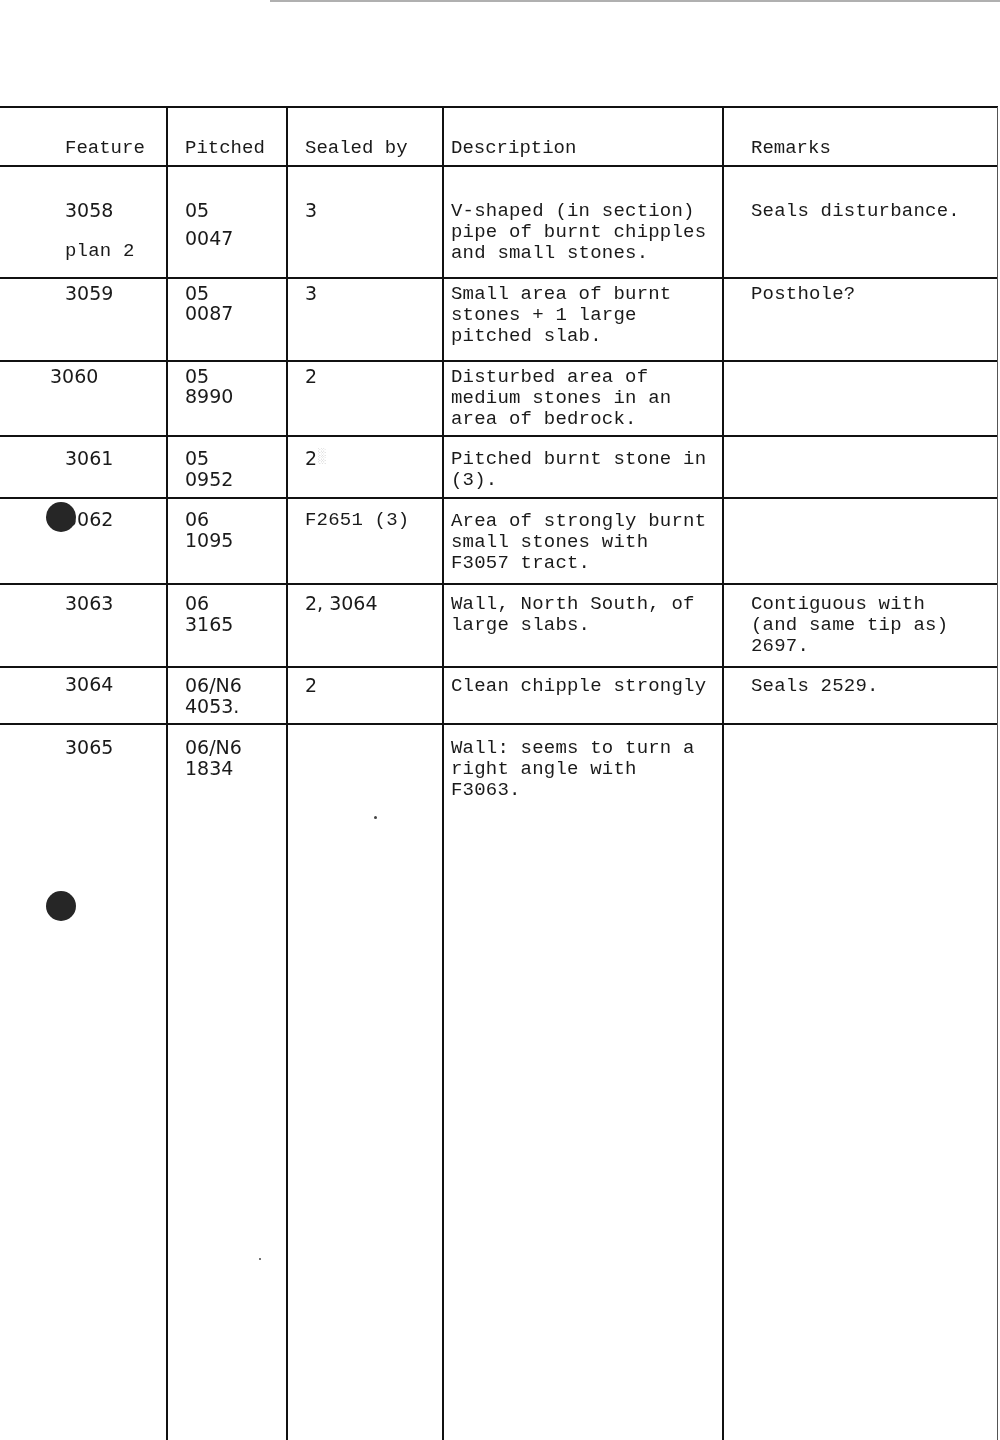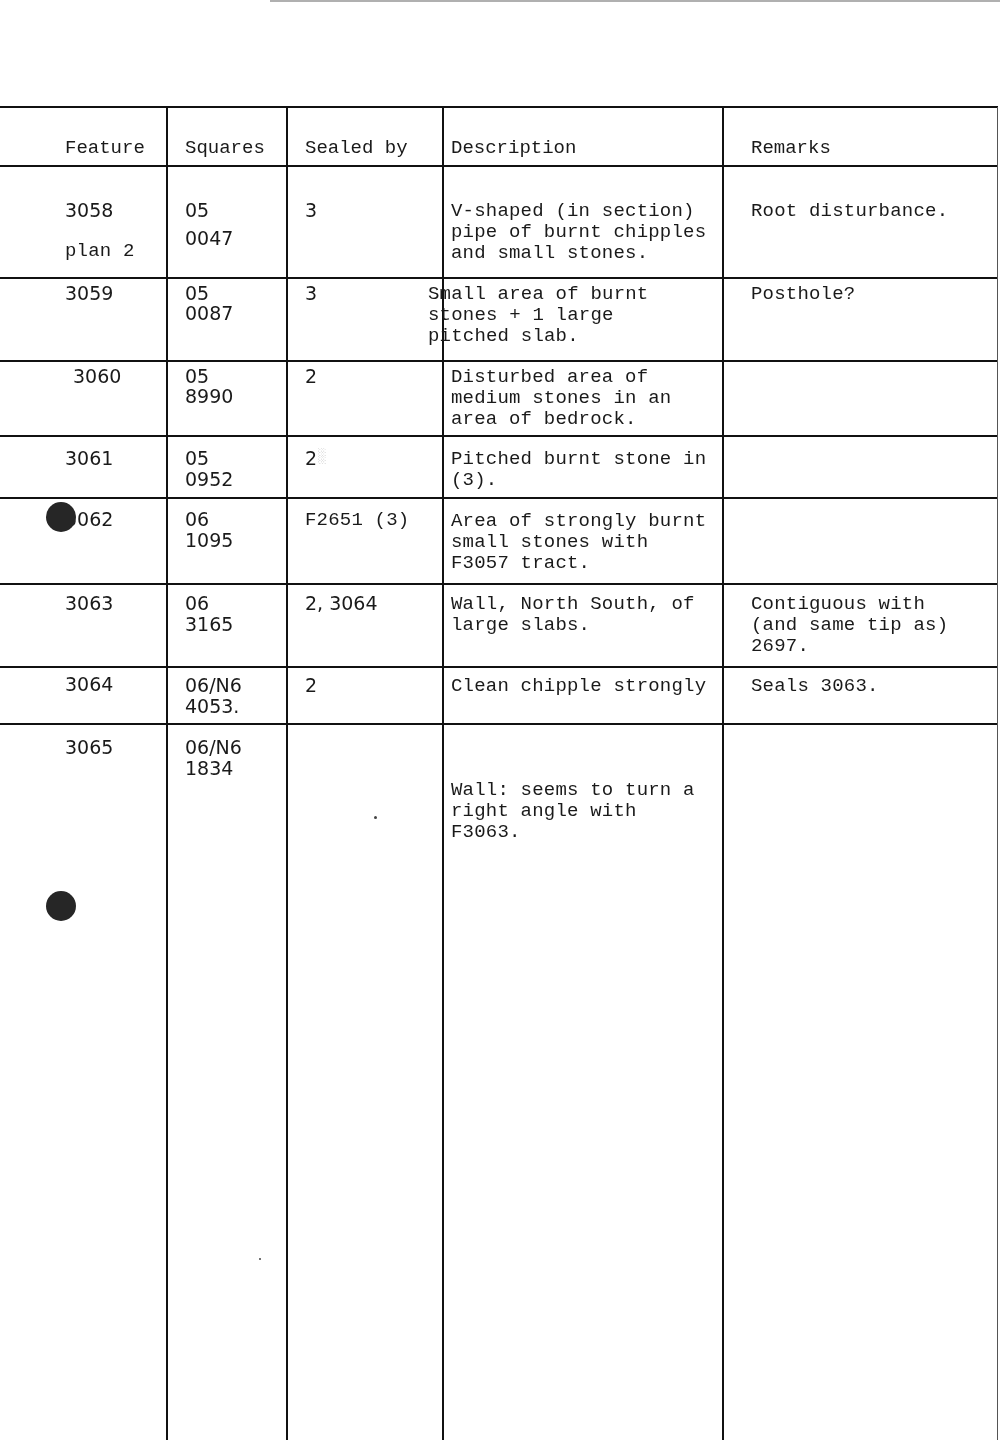--- a/index.html
+++ b/index.html
@@ -104,50 +104,50 @@
   <div class="hline" style="top:666px"></div>
   <div class="hline" style="top:723px"></div>
 
   <div class="vline" style="left:166px"></div>
   <div class="vline" style="left:286px"></div>
   <div class="vline" style="left:442px"></div>
   <div class="vline" style="left:722px"></div>
   <div class="vline right" style="left:997px"></div>
 
   <div class="hdr" style="left:65px">Feature</div>
-  <div class="hdr" style="left:185px">Squares</div>
+  <div class="hdr" style="left:185px">Pitched</div>
   <div class="hdr" style="left:305px">Sealed by</div>
   <div class="hdr" style="left:451px">Description</div>
   <div class="hdr" style="left:751px">Remarks</div>
 
   <div>
     <div class="cell num" style="left:65px;top:200px">3058</div>
     <div class="cell" style="left:65px;top:241px">plan 2</div>
     <div class="cell num" style="left:185px;top:200px">05</div>
     <div class="cell num" style="left:185px;top:228px">0047</div>
     <div class="cell num" style="left:305px;top:200px">3</div>
     <div class="cell" style="left:451px;top:201px">V-shaped (in section)
 pipe of burnt chipples
 and small stones.</div>
-    <div class="cell" style="left:751px;top:201px">Root disturbance.</div>
+    <div class="cell" style="left:751px;top:201px">Seals disturbance.</div>
   </div>
 
   <div>
     <div class="cell num" style="left:65px;top:283px">3059</div>
     <div class="cell num" style="left:185px;top:283px">05</div>
     <div class="cell num" style="left:185px;top:303px">0087</div>
     <div class="cell num" style="left:305px;top:283px">3</div>
-    <div class="cell" style="left:428px;top:284px">Small area of burnt
+    <div class="cell" style="left:451px;top:284px">Small area of burnt
 stones + 1 large
 pitched slab.</div>
     <div class="cell" style="left:751px;top:284px">Posthole?</div>
   </div>
 
   <div>
-    <div class="cell num" style="left:73px;top:366px">3060</div>
+    <div class="cell num" style="left:50px;top:366px">3060</div>
     <div class="cell num" style="left:185px;top:366px">05</div>
     <div class="cell num" style="left:185px;top:386px">8990</div>
     <div class="cell num" style="left:305px;top:366px">2</div>
     <div class="cell" style="left:451px;top:367px">Disturbed area of
 medium stones in an
 area of bedrock.</div>
     <div class="cell" style="left:751px;top:367px"></div>
   </div>
 
   <div>
@@ -183,29 +183,29 @@
 (and same tip as)
 2697.</div>
   </div>
 
   <div>
     <div class="cell num" style="left:65px;top:674px">3064</div>
     <div class="cell num" style="left:185px;top:675px">06/N6</div>
     <div class="cell num" style="left:185px;top:696px">4053.</div>
     <div class="cell num" style="left:305px;top:675px">2</div>
     <div class="cell" style="left:451px;top:676px">Clean chipple strongly</div>
-    <div class="cell" style="left:751px;top:676px">Seals 3063.</div>
+    <div class="cell" style="left:751px;top:676px">Seals 2529.</div>
   </div>
 
   <div>
     <div class="cell num" style="left:65px;top:737px">3065</div>
     <div class="cell num" style="left:185px;top:737px">06/N6</div>
     <div class="cell num" style="left:185px;top:758px">1834</div>
     <div class="cell num" style="left:305px;top:737px"></div>
-    <div class="cell" style="left:451px;top:780px">Wall: seems to turn a
+    <div class="cell" style="left:451px;top:738px">Wall: seems to turn a
 right angle with
 F3063.</div>
     <div class="cell" style="left:751px;top:738px"></div>
   </div>
 
   <div class="punch-hole" style="left:46px;top:502px"></div>
   <div class="punch-hole" style="left:46px;top:891px"></div>
 
   <div class="speck" style="left:374px;top:816px"></div>
   <div class="speck" style="left:259px;top:1258px;width:2px;height:2px"></div>

